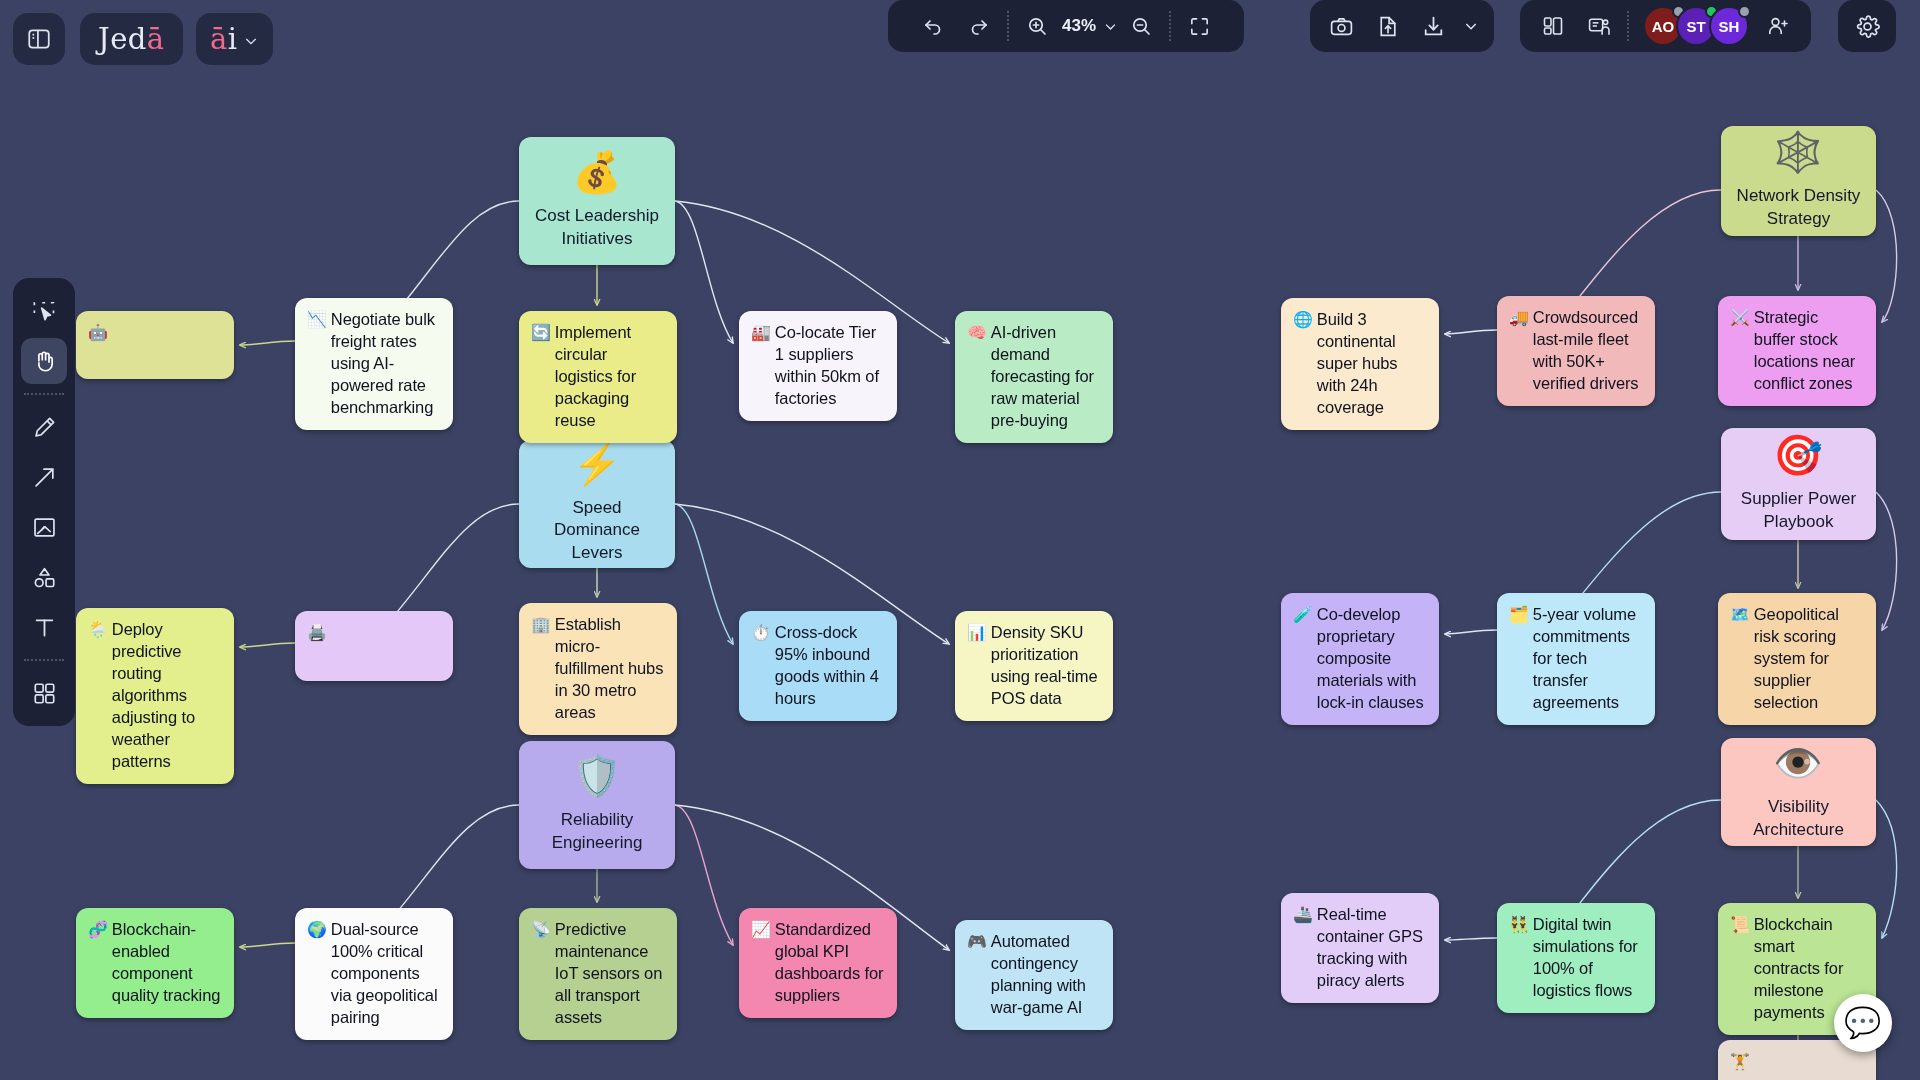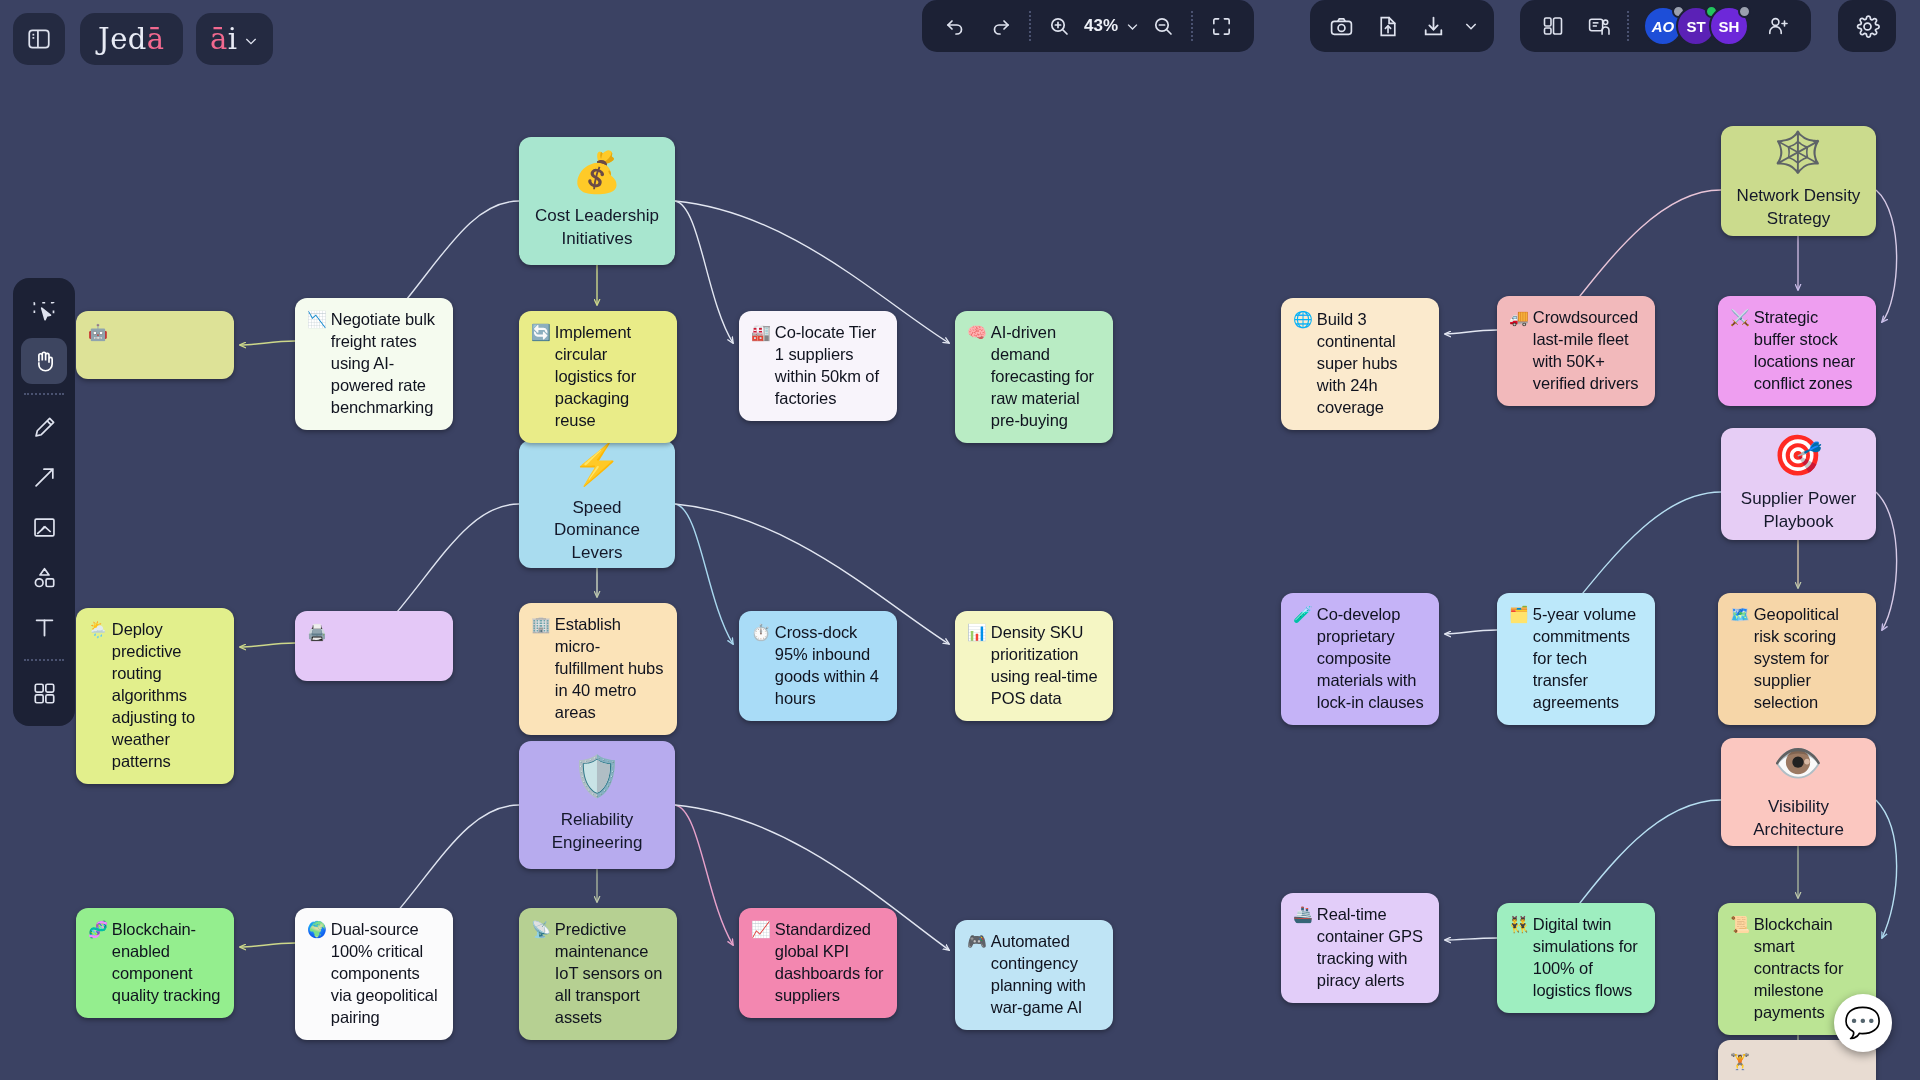--- a/index.html
+++ b/index.html
@@ -306,21 +306,21 @@
       </div>
       <div class="node leaf" style="left: 76px; top: 608px; width: 158px; min-height: 86px; background: rgb(226, 239, 140);">
         <span class="leaf-emoji">🌦️</span>
         <span class="leaf-text">Deploy predictive routing algorithms adjusting to weather patterns</span>
       </div>
       <div class="node leaf" style="left: 295px; top: 611px; width: 158px; min-height: 70px; background: rgb(228, 200, 247);">
         <span class="leaf-emoji">🖨️</span>
       </div>
       <div class="node leaf" style="left: 519px; top: 603px; width: 158px; min-height: 86px; background: rgb(251, 227, 184);">
         <span class="leaf-emoji">🏢</span>
-        <span class="leaf-text">Establish micro-fulfillment hubs in 40 metro areas</span>
+        <span class="leaf-text">Establish micro-fulfillment hubs in 30 metro areas</span>
       </div>
       <div class="node leaf" style="left: 739px; top: 611px; width: 158px; min-height: 70px; background: rgb(169, 220, 247);">
         <span class="leaf-emoji">⏱️</span>
         <span class="leaf-text">Cross-dock 95% inbound goods within 4 hours</span>
       </div>
       <div class="node leaf" style="left: 955px; top: 611px; width: 158px; min-height: 70px; background: rgb(245, 246, 196);">
         <span class="leaf-emoji">📊</span>
         <span class="leaf-text">Density SKU prioritization using real-time POS data</span>
       </div>
       <div class="node leaf" style="left: 76px; top: 908px; width: 158px; min-height: 70px; background: rgb(148, 238, 142);">
@@ -402,21 +402,21 @@
     </div>
 
     <div class="brand" id="brand-ai">
       <span class="brand-text brand-accent">ā</span>
         <span class="brand-text">i</span>
       <svg width="16" height="16" viewBox="0 0 24 24" fill="none" stroke="#dfe3ef" stroke-width="2" style="margin-left:5px;margin-top:4px">
         <path d="M5 9l7 7 7-7"></path>
       </svg>
     </div>
 
-    <div class="tb-group" style="left:922px; padding:0 10px;">
+    <div class="tb-group" style="left:888px; padding:0 22px;">
       <div class="tb-btn">
         <svg width="24" height="24" viewBox="0 0 24 24" fill="none" stroke="#dfe3ef" stroke-width="1.7" stroke-linecap="round">
           <path d="M9 7L5 11l4 4"></path>
             <path d="M5 11h9a4.5 4.5 0 0 1 0 9h-1"></path>
         </svg>
       </div>
       <div class="tb-btn">
         <svg width="24" height="24" viewBox="0 0 24 24" fill="none" stroke="#dfe3ef" stroke-width="1.7" stroke-linecap="round">
           <path d="M15 7l4 4-4 4"></path>
             <path d="M19 11h-9a4.5 4.5 0 0 0 0 9h1"></path>
@@ -498,21 +498,21 @@
           <rect x="2.5" y="5" width="12.5" height="11" rx="2"></rect>
           <line x1="5.5" y1="8.5" x2="11" y2="8.5"></line>
           <line x1="5.5" y1="11.5" x2="9.5" y2="11.5"></line>
           <circle cx="17.8" cy="8" r="2.1"></circle>
           <path d="M14.5 20v-4.3a3.3 3.3 0 0 1 6.6 0V20"></path>
         </svg>
       </div>
       <div class="tb-divider"></div>
       <div style="display:flex;align-items:center;padding-left:9px" id="avatar-stack">
           <div class="avatar-wrap" style="margin-left: 0px;">
-            <div class="avatar" style="background: #1d4ed8; font-style: italic;">AO</div>
+            <div class="avatar" style="background: #7f1d1d;">AO</div>
             <div class="presence" style="background: rgb(154, 160, 174);"></div>
           </div>
           <div class="avatar-wrap">
             <div class="avatar" style="background: rgb(91, 33, 182);">ST</div>
             <div class="presence" style="background: rgb(34, 197, 94);"></div>
           </div>
           <div class="avatar-wrap">
             <div class="avatar" style="background: #6d28d9;">SH</div>
             <div class="presence" style="background: rgb(154, 160, 174);"></div>
           </div>

